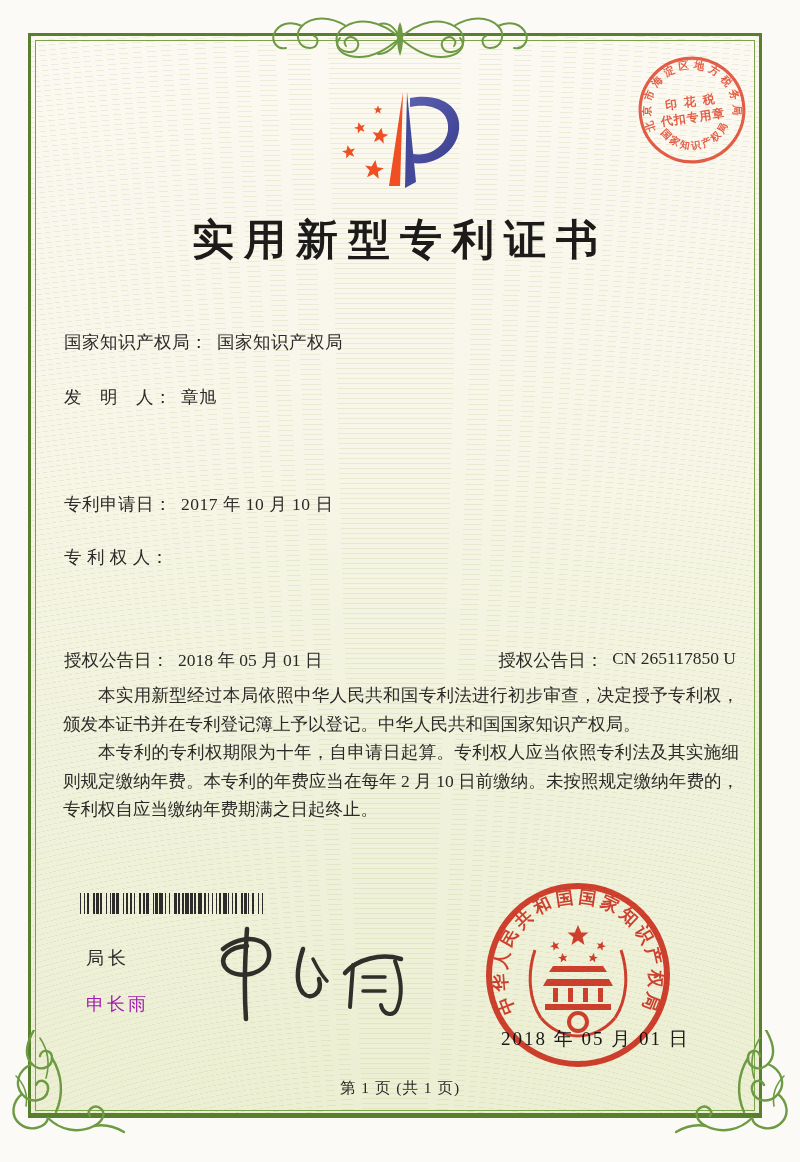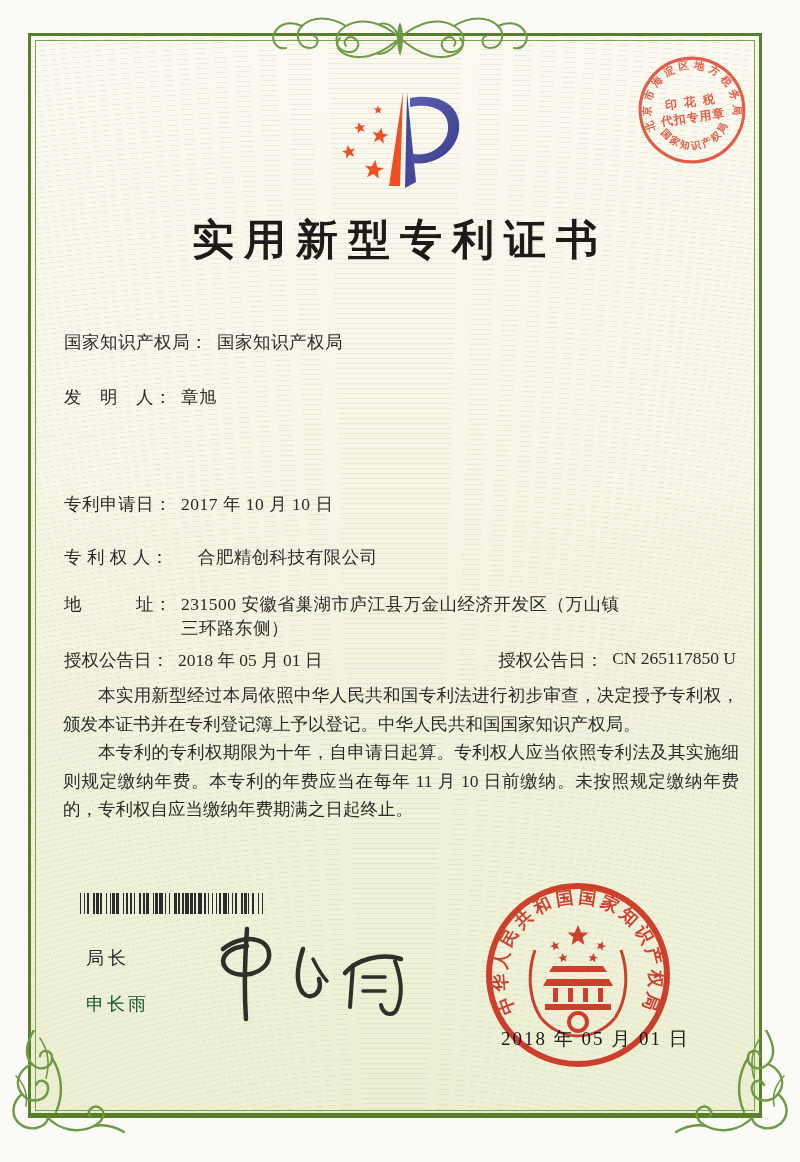--- a/index.html
+++ b/index.html
@@ -40,21 +40,21 @@
 
   .paragraphs{position:absolute;left:63px;top:681px;width:676px;
     font-size:17.5px;line-height:28.5px;text-align:justify;color:#2b2a27;}
   .paragraphs p{margin:0;text-indent:2em;}
 
   .barcode{position:absolute;left:80px;top:893px;height:21px;display:flex;align-items:stretch;}
   .bc-bar{background:#2d2c2a;}
   .bc-gap{background:transparent;}
 
   .signer-title{position:absolute;left:86px;top:946px;font-size:18px;letter-spacing:4px;color:#2b2a27;}
-  .signer-name{position:absolute;left:86px;top:992px;font-size:18px;letter-spacing:3px;color:#14532d;}
+  .signer-name{position:absolute;left:86px;top:992px;font-size:18px;letter-spacing:3px;color:#a21caf;}
   .signature{position:absolute;left:185px;top:915px;}
 
   .seal{position:absolute;left:483px;top:880px;mix-blend-mode:multiply;opacity:.95;}
   .seal-date{position:absolute;left:501px;top:1026px;font-size:19px;letter-spacing:2px;
     color:#1c1b19;mix-blend-mode:multiply;z-index:5;}
 
   .tax-stamp{position:absolute;left:636px;top:54px;transform:rotate(-8deg);
     mix-blend-mode:multiply;opacity:.92;}
 
   .footer{position:absolute;left:0;top:1078px;width:800px;text-align:center;
@@ -158,44 +158,38 @@
     <span class="val">国家知识产权局</span>
   </div>
   <div class="field-row" style="top:385px;">
     <span class="lab">发　明　人：</span>
     <span class="val">章旭</span>
   </div>
   <div class="field-row" style="top:492px;">
     <span class="lab">专利申请日：</span>
     <span class="val">2017 年 10 月 10 日</span>
   </div>
-  <div class="field-row" style="top:545px;gap:20px;">
+  <div class="field-row" style="top:545px;">
     <span class="lab">专 利 权 人：</span>
-    <span class="val">合肥精创科技有限公司</span>
-  </div>
-  <div class="field-row" style="top:592px;width:640px;">
-    <span class="lab">地　　　址：</span>
-    <span class="val">231500 安徽省巢湖市庐江县万金山经济开发区（万山镇
-三环路东侧）</span>
   </div>
 
   <div class="grant-row">
     <span class="pair">
       <span>授权公告日：</span>
       <span class="val">2018 年 05 月 01 日</span>
     </span>
     <span class="pair">
       <span>授权公告日：</span>
       <span class="val">CN 265117850 U</span>
     </span>
   </div>
 
   <div class="paragraphs">
     <p>本实用新型经过本局依照中华人民共和国专利法进行初步审查，决定授予专利权，颁发本证书并在专利登记簿上予以登记。中华人民共和国国家知识产权局。</p>
-    <p>本专利的专利权期限为十年，自申请日起算。专利权人应当依照专利法及其实施细则规定缴纳年费。本专利的年费应当在每年 11 月 10 日前缴纳。未按照规定缴纳年费的，专利权自应当缴纳年费期满之日起终止。</p>
+    <p>本专利的专利权期限为十年，自申请日起算。专利权人应当依照专利法及其实施细则规定缴纳年费。本专利的年费应当在每年 2 月 10 日前缴纳。未按照规定缴纳年费的，专利权自应当缴纳年费期满之日起终止。</p>
   </div>
 
   <div class="barcode">
       <div class="bc-bar" style="width: 1.35px; flex: 0 0 auto;"></div>
       <div class="bc-gap" style="width: 2.7px; flex: 0 0 auto;"></div>
       <div class="bc-bar" style="width: 1.35px; flex: 0 0 auto;"></div>
       <div class="bc-gap" style="width: 1.35px; flex: 0 0 auto;"></div>
       <div class="bc-bar" style="width: 2.7px; flex: 0 0 auto;"></div>
       <div class="bc-gap" style="width: 4.05px; flex: 0 0 auto;"></div>
       <div class="bc-bar" style="width: 1.35px; flex: 0 0 auto;"></div>
@@ -319,14 +313,15 @@
       <rect x="115" y="108" width="5" height="14"></rect>
       <rect x="62" y="124" width="66" height="6"></rect>
       <circle cx="95" cy="142" r="9" fill="none" stroke="#dc392a" stroke-width="4"></circle>
       <path d="M52,70 C44,94 46,120 58,138" fill="none" stroke="#dc392a" stroke-width="3"></path>
       <path d="M138,70 C146,94 144,120 132,138" fill="none" stroke="#dc392a" stroke-width="3"></path>
       <path d="M58,138 C68,150 82,156 95,156 C108,156 122,150 132,138" fill="none" stroke="#dc392a" stroke-width="3"></path>
     </g>
   </svg>
   <div class="seal-date">2018 年 05 月 01 日</div>
 
+  <div class="footer">第 1 页 (共 1 页)</div>
 
 </div>
 
 </body></html>

